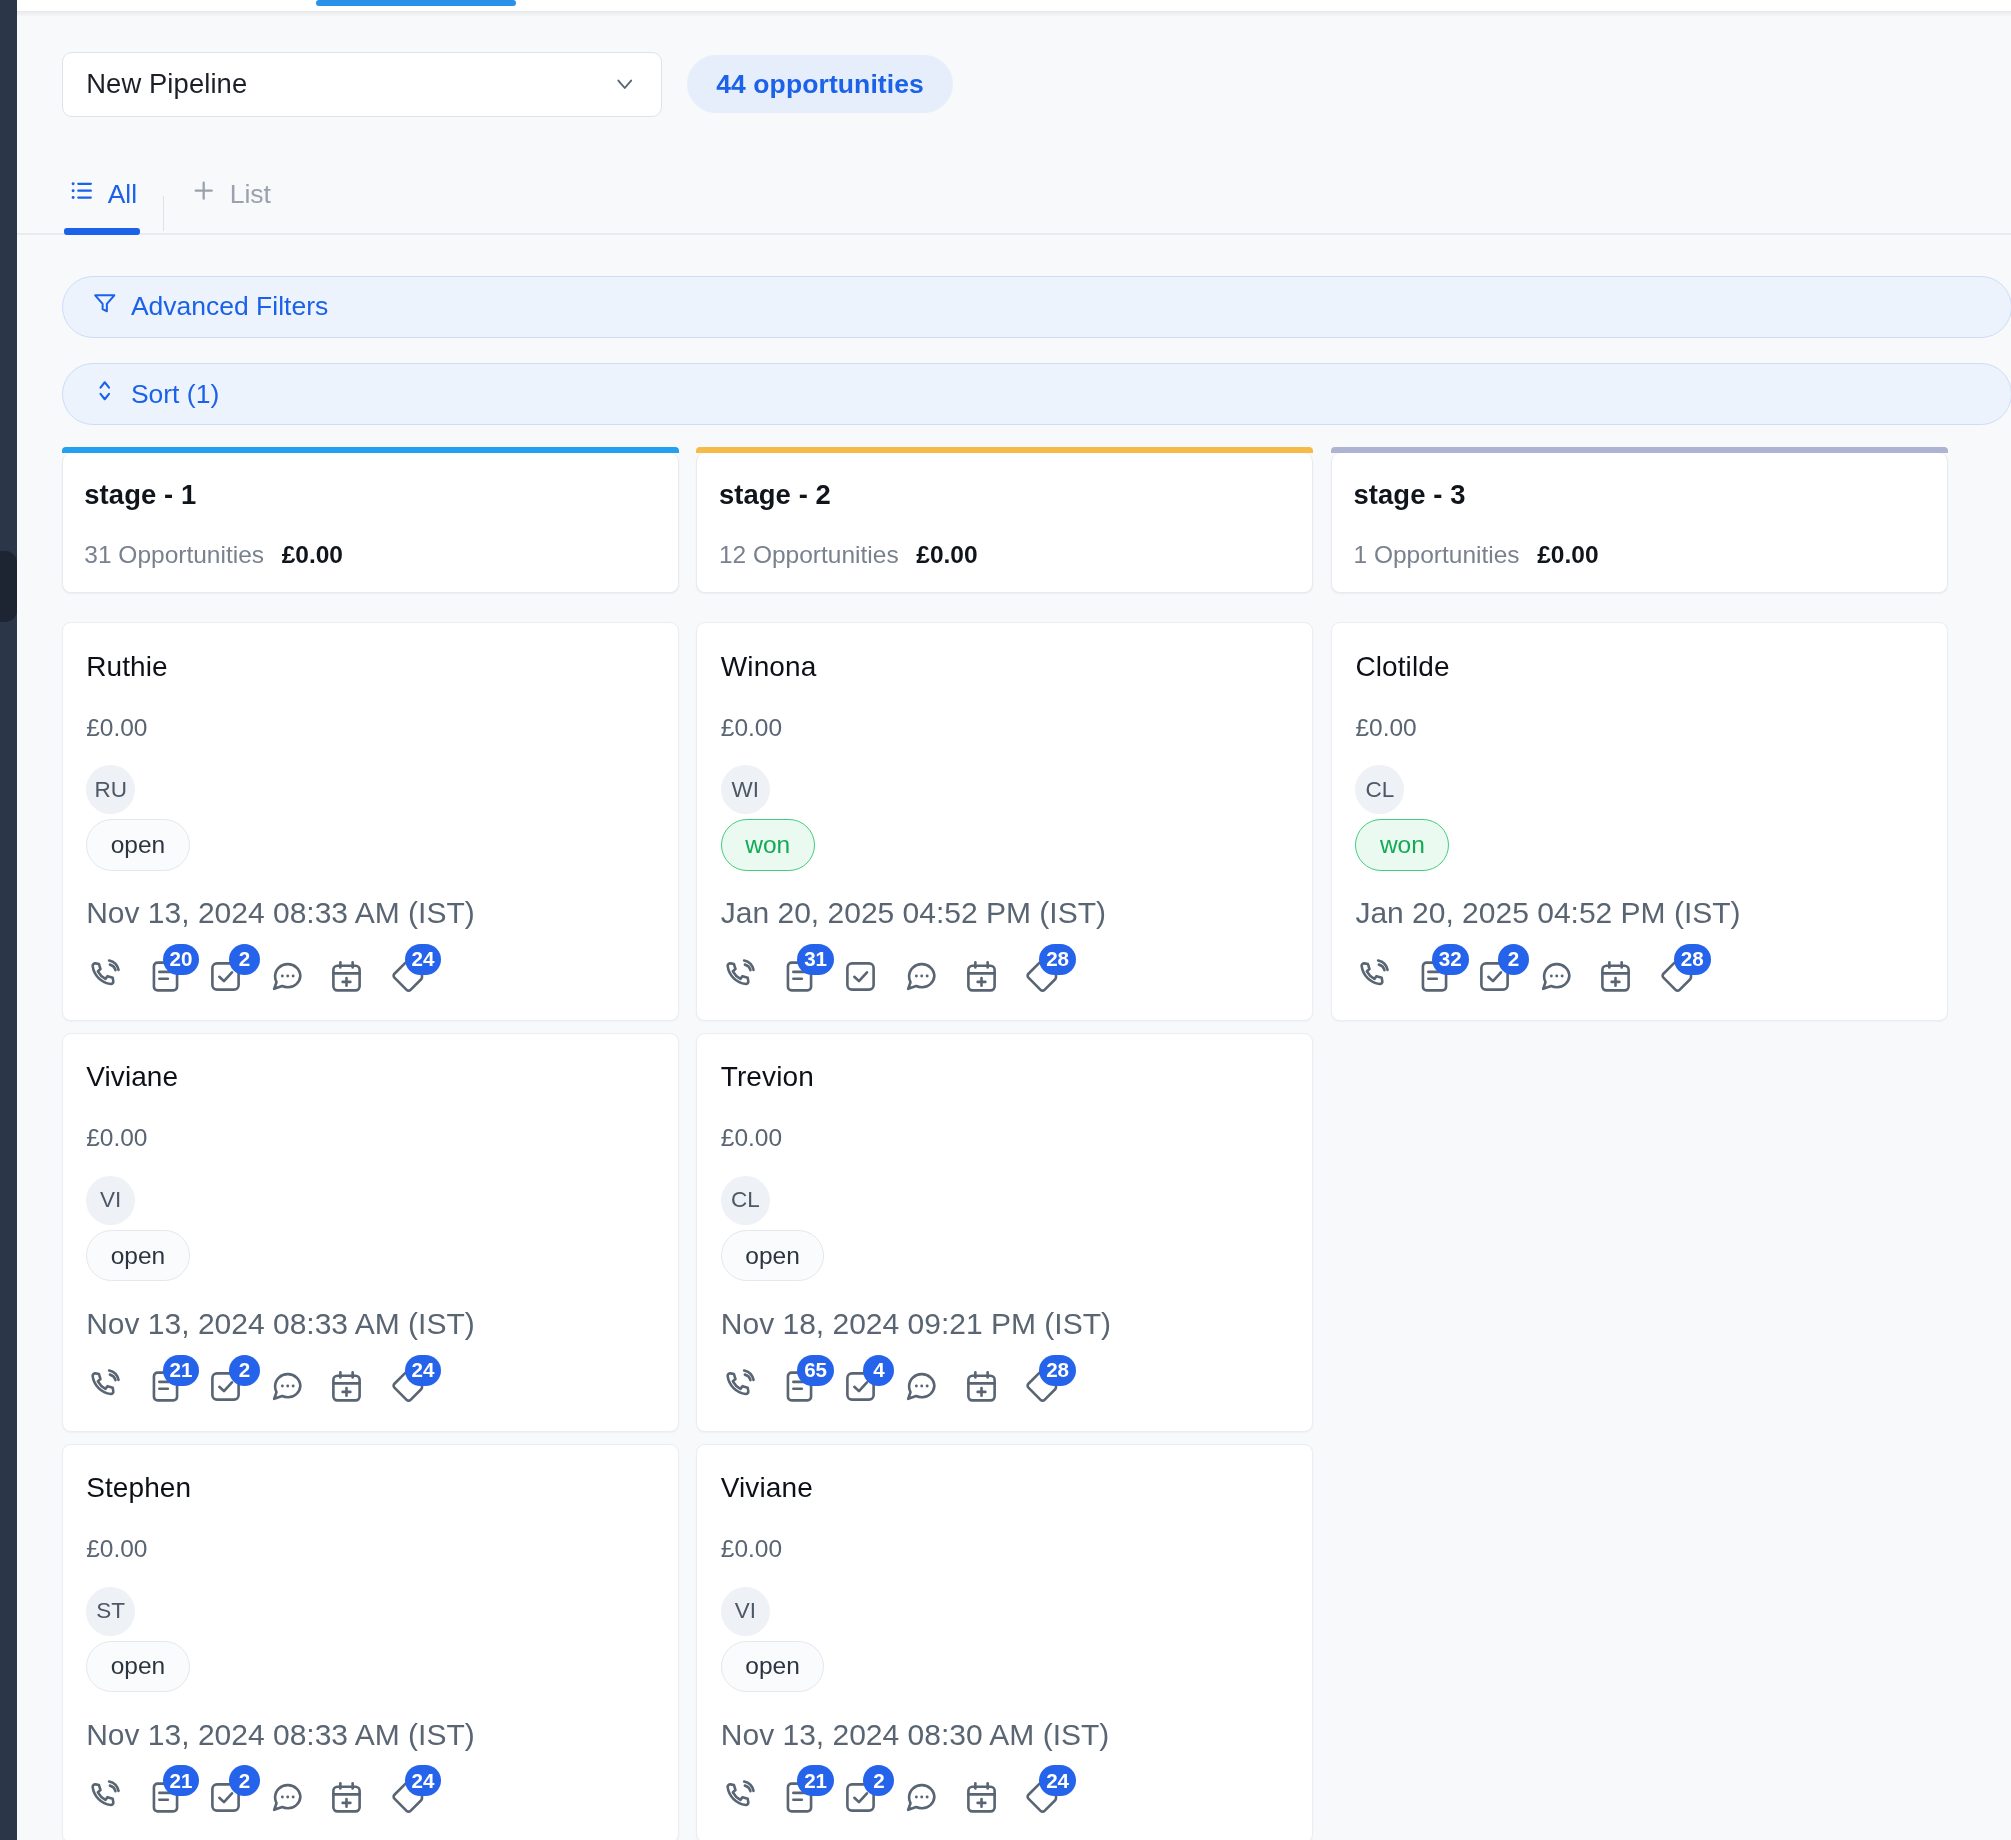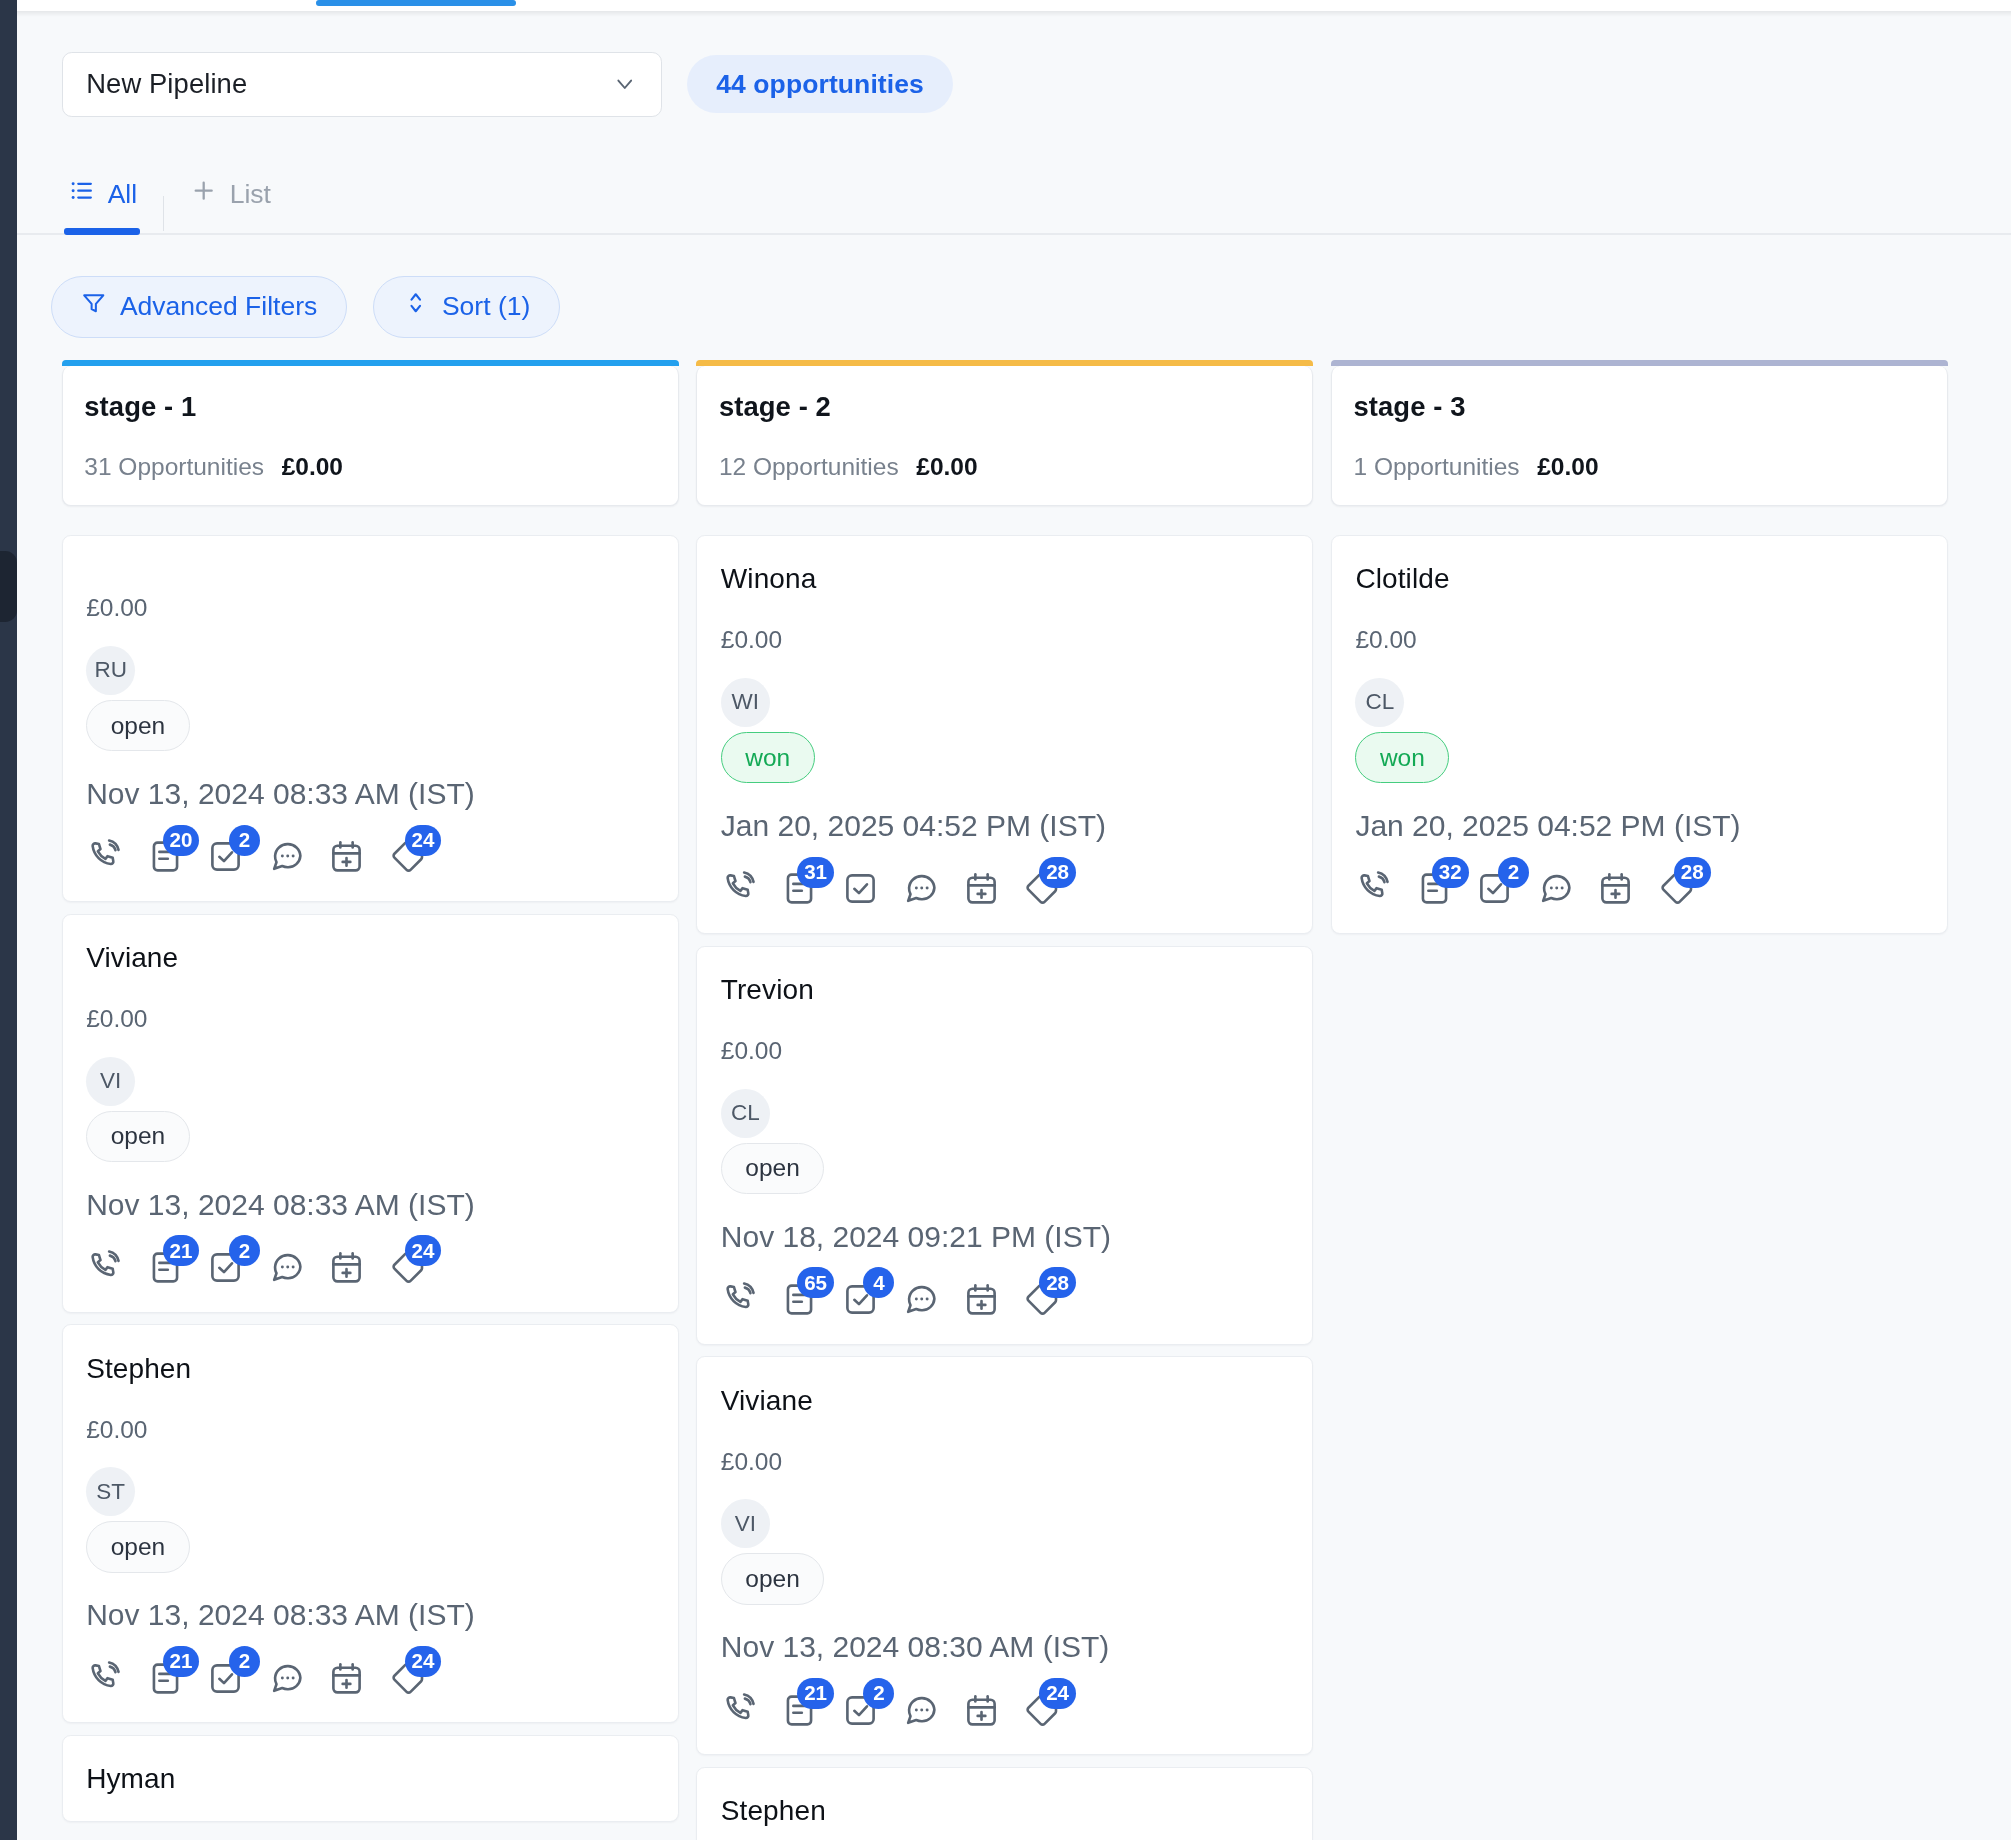--- a/index.html
+++ b/index.html
@@ -115,21 +115,22 @@
     border-radius: 2.9px;
   }
   .tabs-divider {
     height: 2px; background: #e8ebef;
     margin-top: 2px;
   }
 
   
   .filter-row {
     display: flex; gap: 25.5px;
-    padding: 41px 0 0 34px;
+    padding: 41px 0 0 45px;
+    flex-direction: column;
   }
   .fbtn {
     display: flex; align-items: center; gap: 13.7px;
     border: 1.5px solid #cdddf8;
     background: #edf3fd;
     border-radius: 979px;
     padding: 13.7px 29px;
     font-size: 26.5px;
     color: #1b62e8;
     font-weight: 500;
@@ -304,20 +305,21 @@
           <div class="stage-head">
             <div class="stage-accent" style="background:#23a0ee"></div>
             <div class="stage-title">stage - 1</div>
             <div class="stage-sub">
               <span class="stage-count">31 Opportunities</span>
               <span class="stage-amount">£0.00</span>
             </div>
           </div>
           <div class="cards">
             <div class="card">
+              <div class="card-name">Ruthie</div>
               <div class="card-amount">£0.00</div>
               <div class="avatar">RU</div>
               <div><span class="status open">open</span></div>
               <div class="card-date">Nov 13, 2024 08:33 AM (IST)</div>
               <div class="icon-row">
                 <div class="ic-wrap">
                   <svg viewBox="0 0 24 24" fill="none" stroke="#5a6573" stroke-width="1.7" stroke-linecap="round" stroke-linejoin="round">
                     <path d="M6.2 3.5 8.4 3.9l1 3.3-1.7 1.4a12 12 0 0 0 4.9 4.9l1.4-1.7 3.3 1 .4 2.2a1.6 1.6 0 0 1-1.6 1.9A13.6 13.6 0 0 1 4.3 5.1 1.6 1.6 0 0 1 6.2 3.5z"></path>
                     <path d="M15.5 4.3a5 5 0 0 1 3.6 3.6"></path>
                     <path d="M15 1.6a8 8 0 0 1 6.1 6.1"></path>

